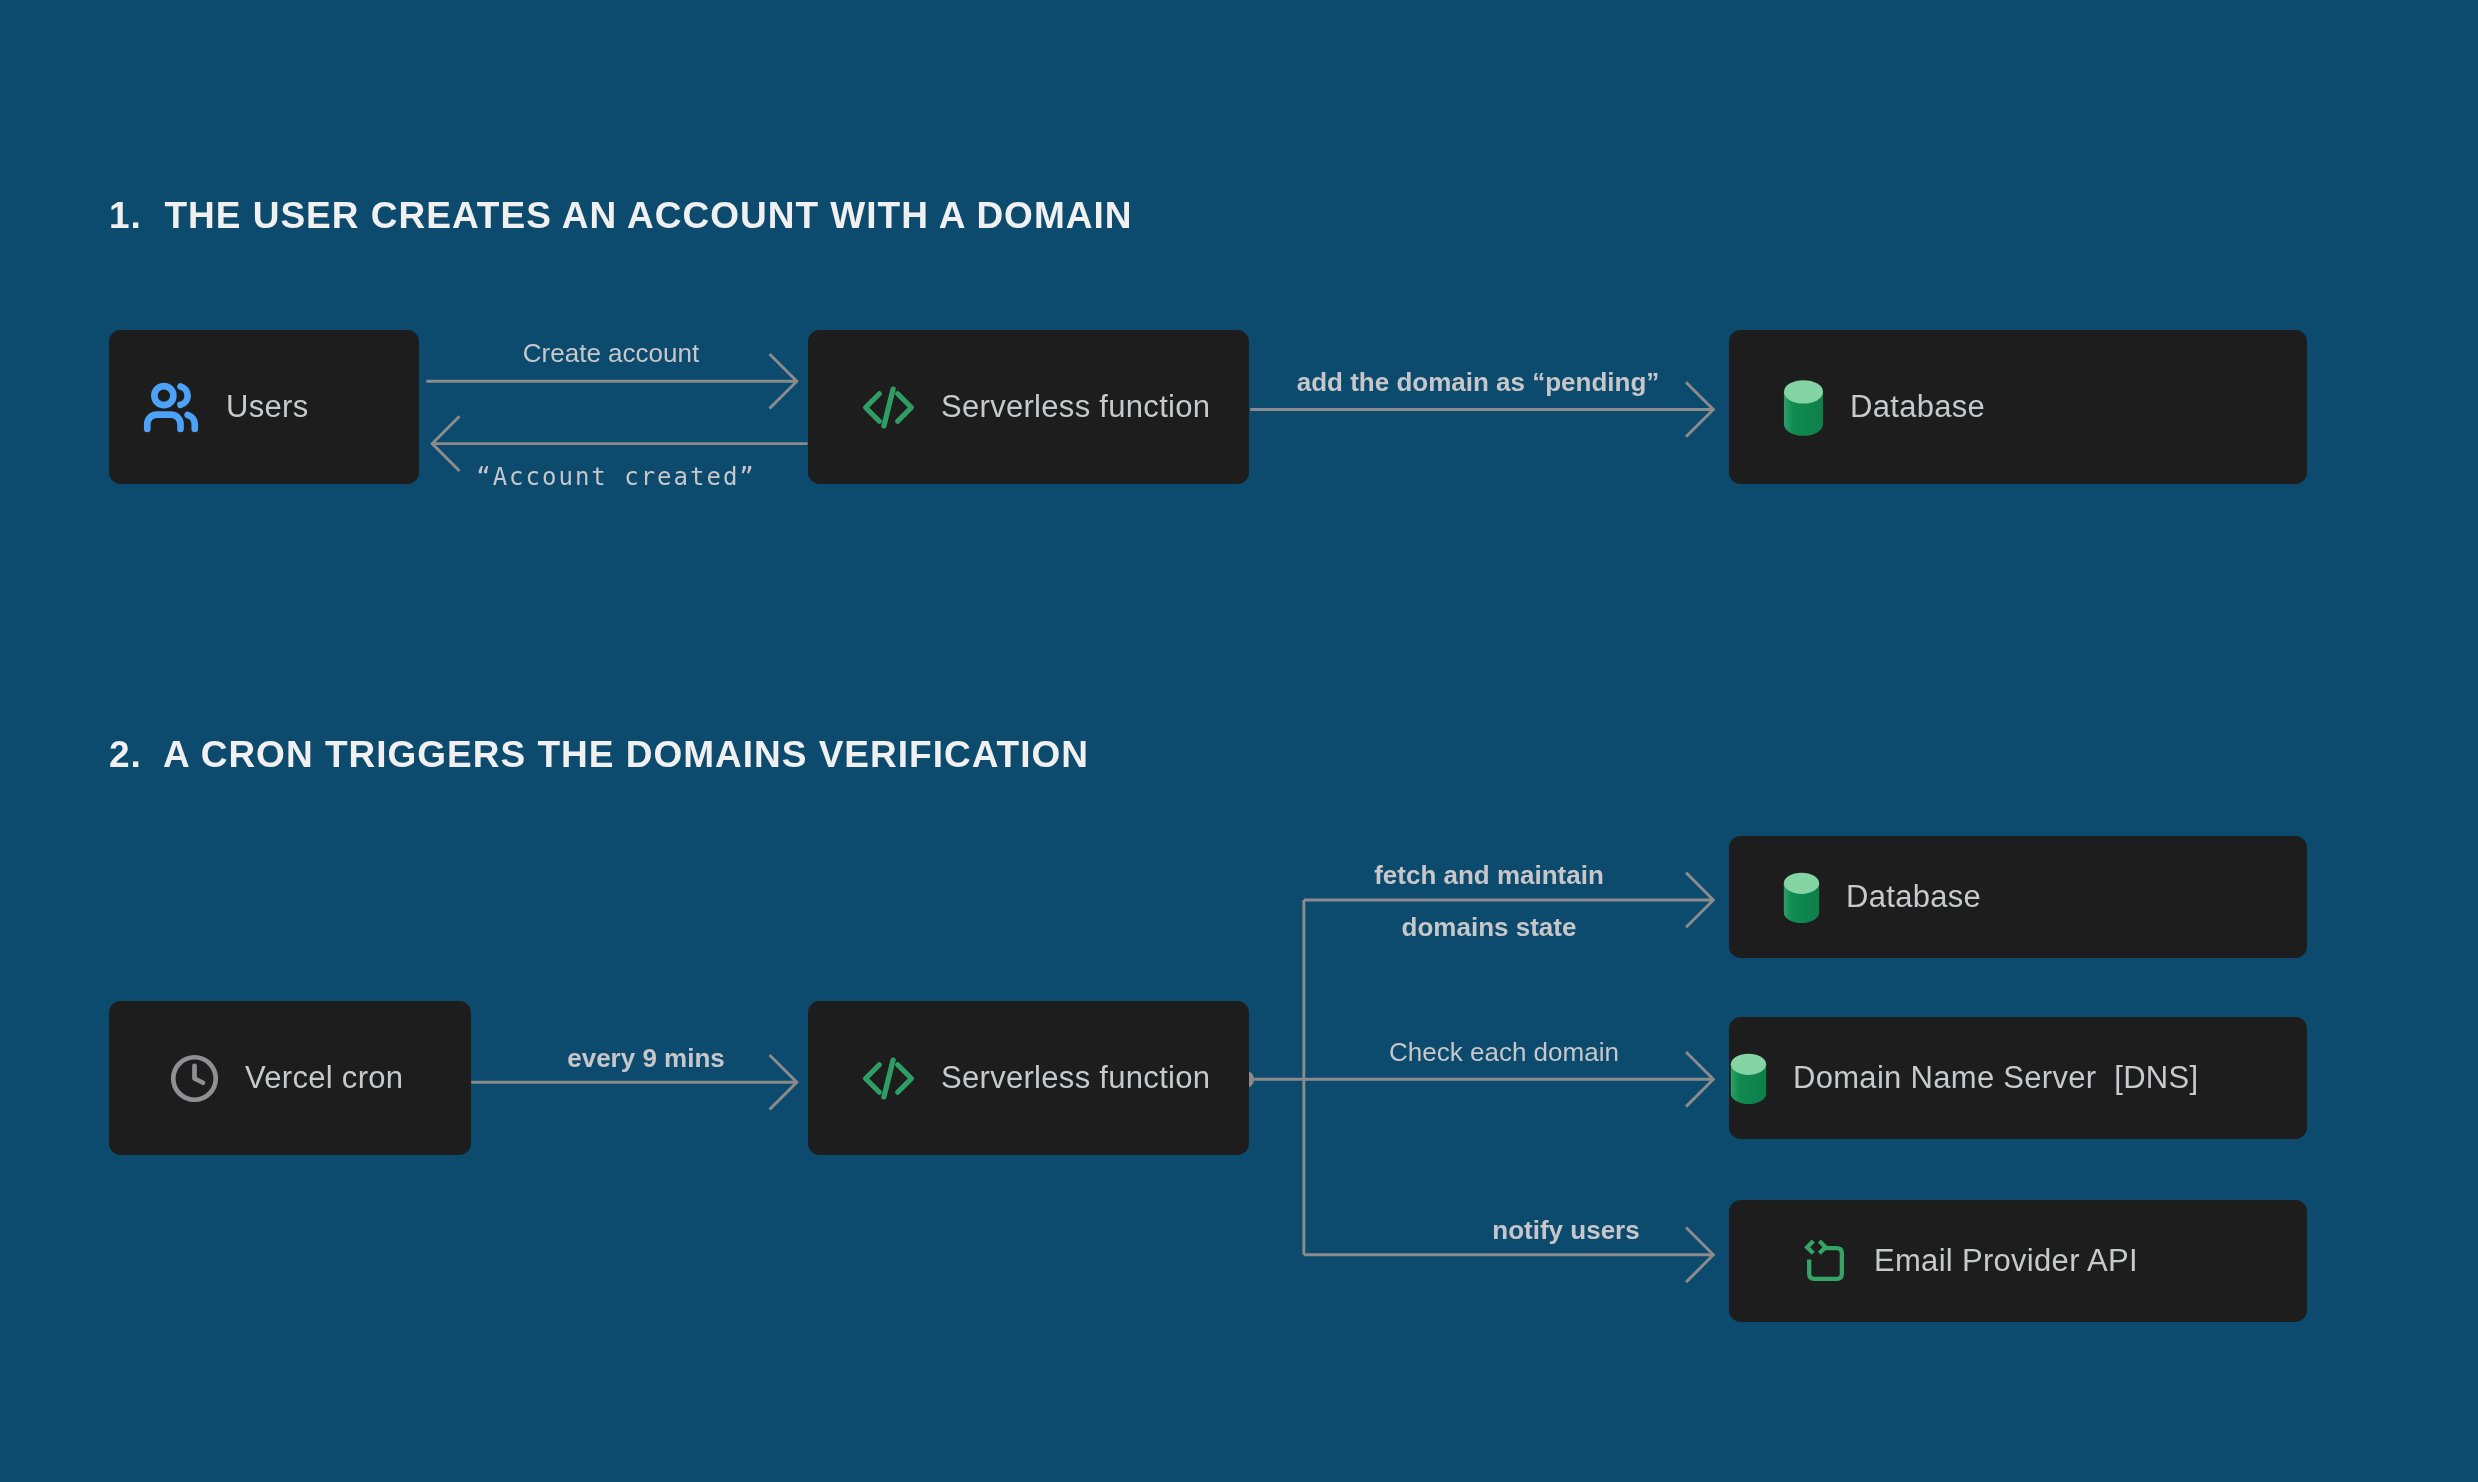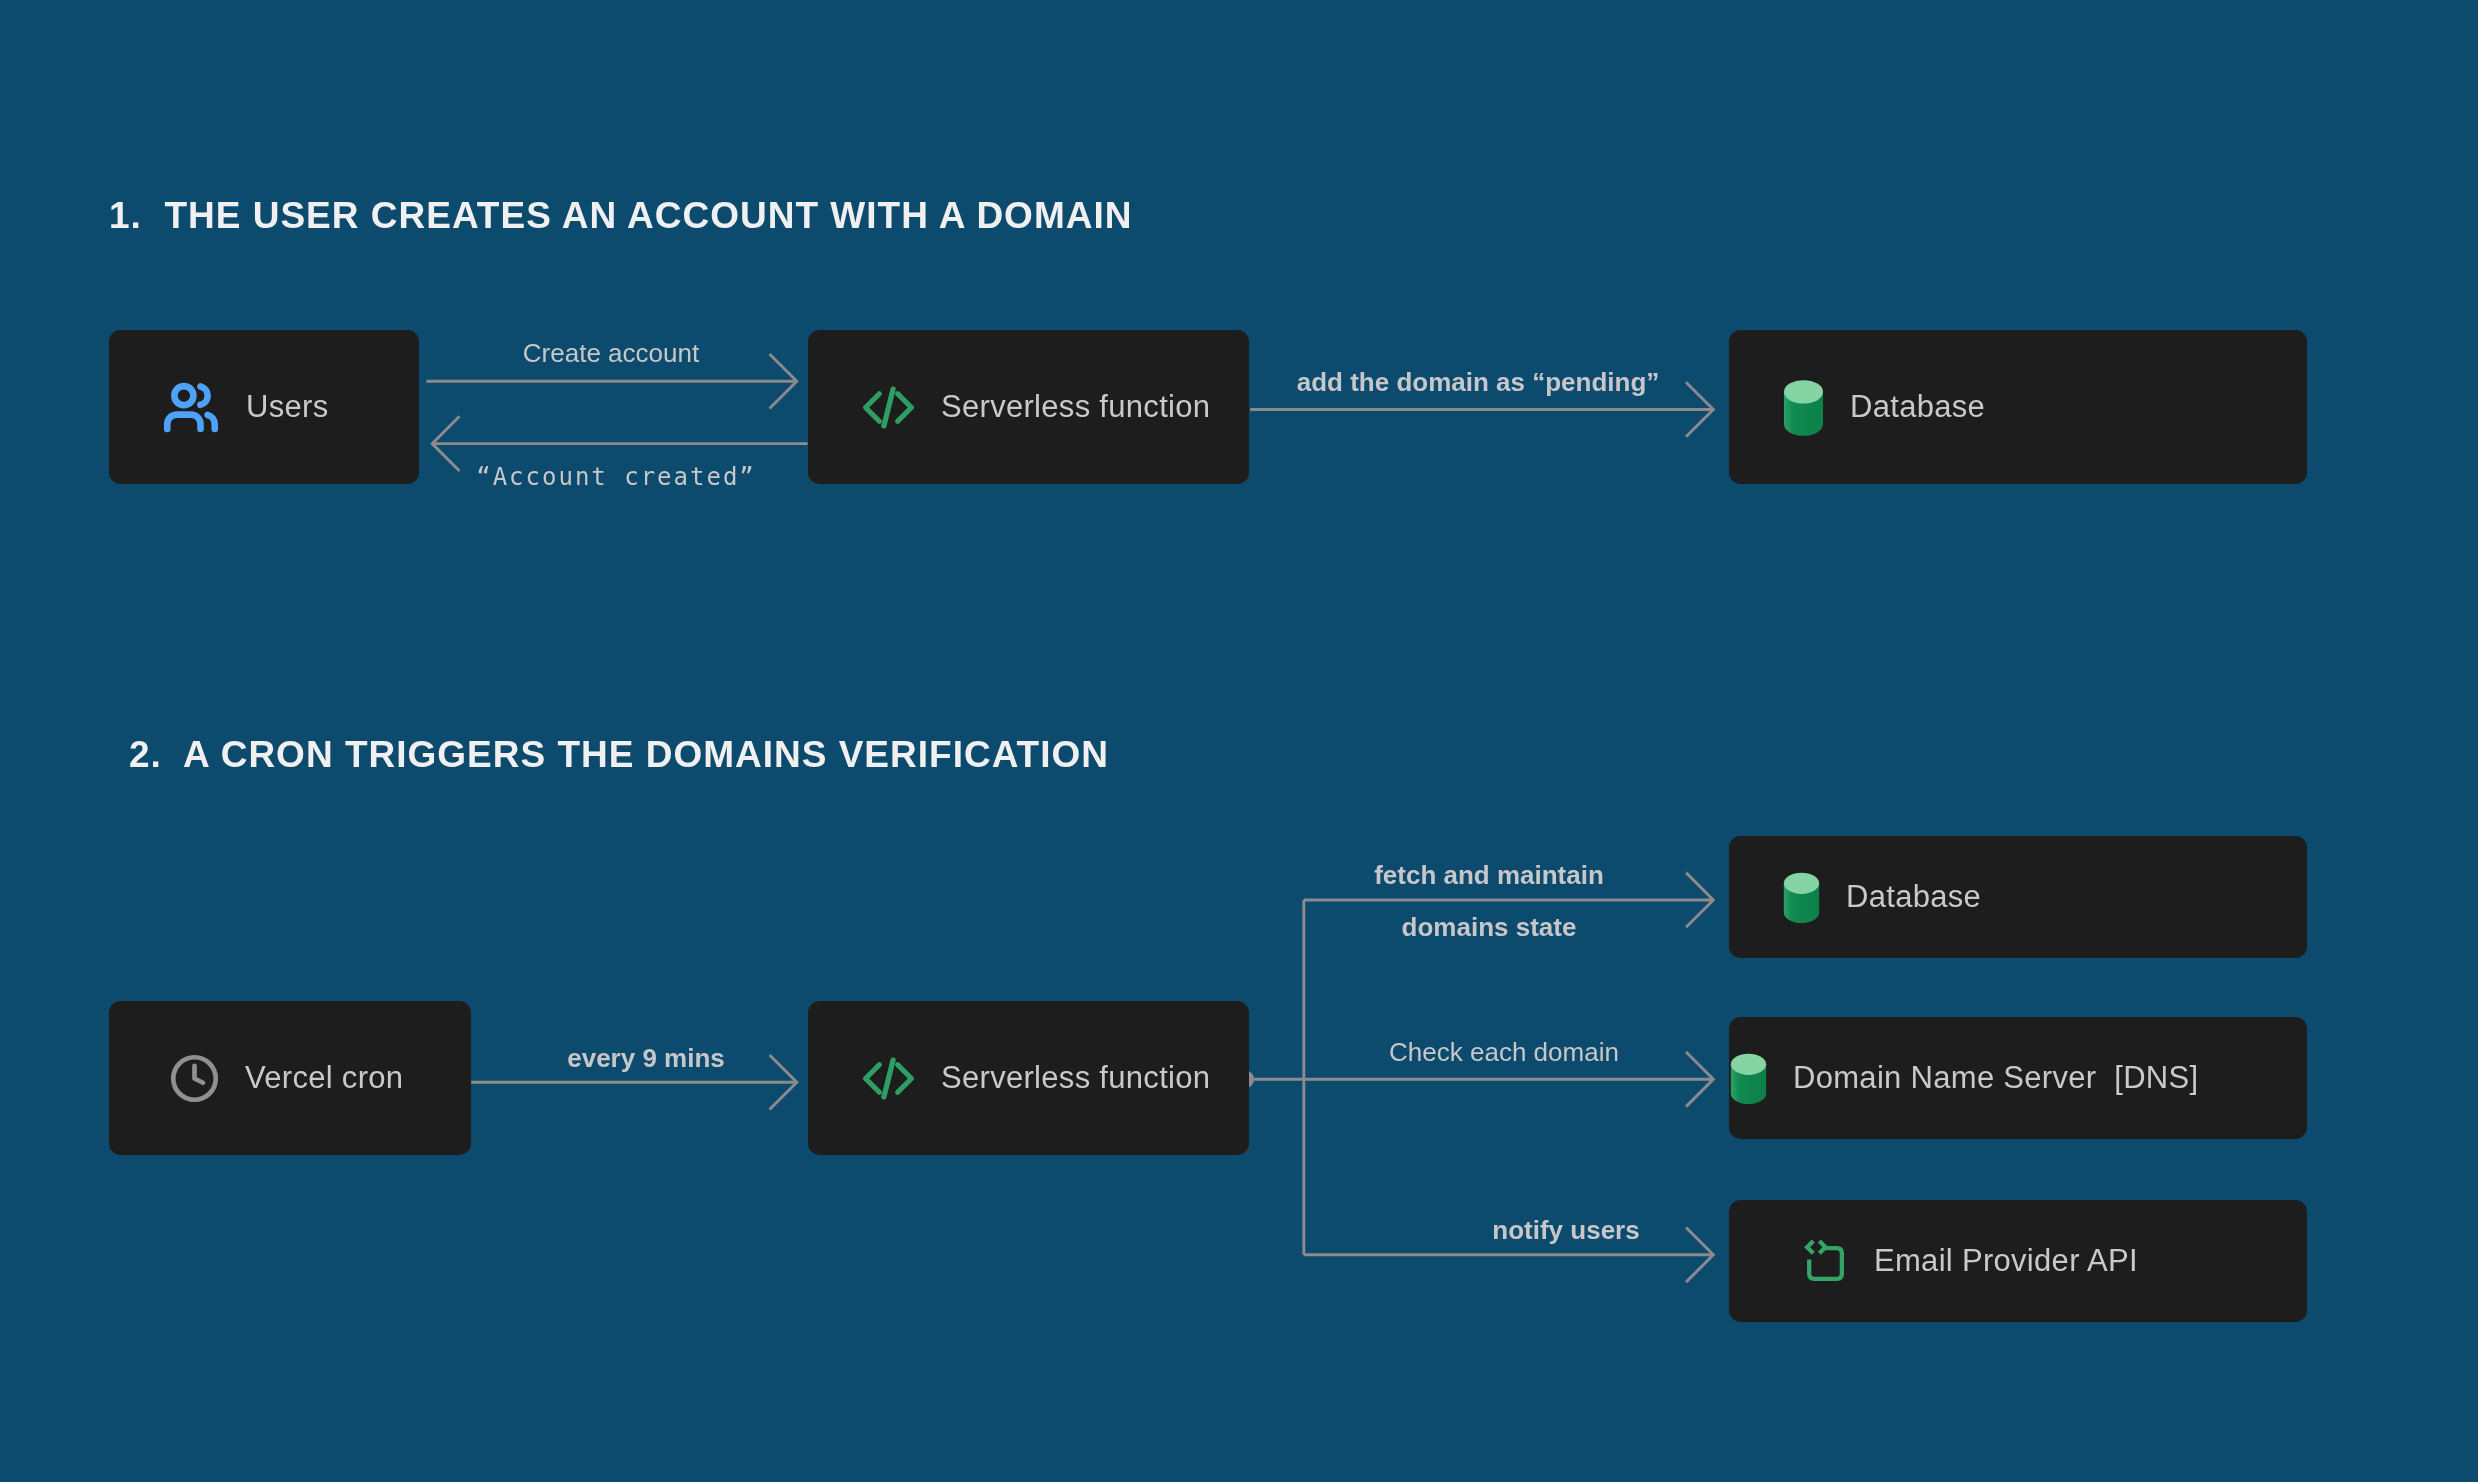--- a/index.html
+++ b/index.html
@@ -78,21 +78,21 @@
 
     <path d="M1337,923 H1757 M1729,895 L1757,923 L1729,951"></path>
 
     <path d="M1286,1107 H1757 M1729,1079 L1757,1107 L1729,1135"></path>
 
     <path d="M1337,1287 H1757 M1729,1259 L1757,1287 L1729,1315"></path>
   </svg>
 
   <div class="title" style="left:109px; top:195px;">1.  THE USER CREATES AN ACCOUNT WITH A DOMAIN</div>
 
-  <div class="box" style="left:109px; top:330px; width:310px; height:154px; padding-left:52px;">
+  <div class="box" style="left:109px; top:330px; width:310px; height:154px; padding-left:32px;">
     <svg class="icon" width="60" height="57" viewBox="0 0 24 24" fill="none" stroke="#4da2f7" stroke-width="2.8" stroke-linecap="round" stroke-linejoin="round">
       <path d="M16 21v-2a4 4 0 0 0-4-4H6a4 4 0 0 0-4 4v2"></path>
       <circle cx="9" cy="7" r="4"></circle>
       <path d="M22 21v-2a4 4 0 0 0-3-3.87"></path>
       <path d="M16 3.13a4 4 0 0 1 0 7.75"></path>
     </svg>
     <span class="box-label">Users</span>
   </div>
 
   <div class="box" style="left:808px; top:330px; width:441px; height:154px; padding-left:53px;">
@@ -116,21 +116,21 @@
       <path d="M2,14 v33 a20,12 0 0 0 40,0 v-33 z" fill="url(#cyl1)"></path>
       <ellipse cx="22" cy="14" rx="20" ry="12" fill="#85d4a4"></ellipse>
     </svg>
     <span class="box-label">Database</span>
   </div>
 
   <div class="edge-label regular" style="left:611px; top:353px;">Create account</div>
   <div class="edge-label mono" style="left:616px; top:477px;">“Account created”</div>
   <div class="edge-label" style="left:1478px; top:382px;">add the domain as “pending”</div>
 
-  <div class="title" style="left:109px; top:734px;margin-left:20px;">2.  A CRON TRIGGERS THE DOMAINS VERIFICATION</div>
+  <div class="title" style="left:109px; top:734px;">2.  A CRON TRIGGERS THE DOMAINS VERIFICATION</div>
 
   <div class="box" style="left:109px; top:1001px; width:362px; height:154px; padding-left:60px;">
     <svg class="icon" width="51" height="51" viewBox="0 0 24 24" fill="none" stroke="#909092" stroke-width="2.2" stroke-linecap="round" stroke-linejoin="round">
       <circle cx="12" cy="12" r="10"></circle>
       <polyline points="12 6 12 12 16 14"></polyline>
     </svg>
     <span class="box-label">Vercel cron</span>
   </div>
 
   <div class="box" style="left:808px; top:1001px; width:441px; height:154px; padding-left:53px;">

